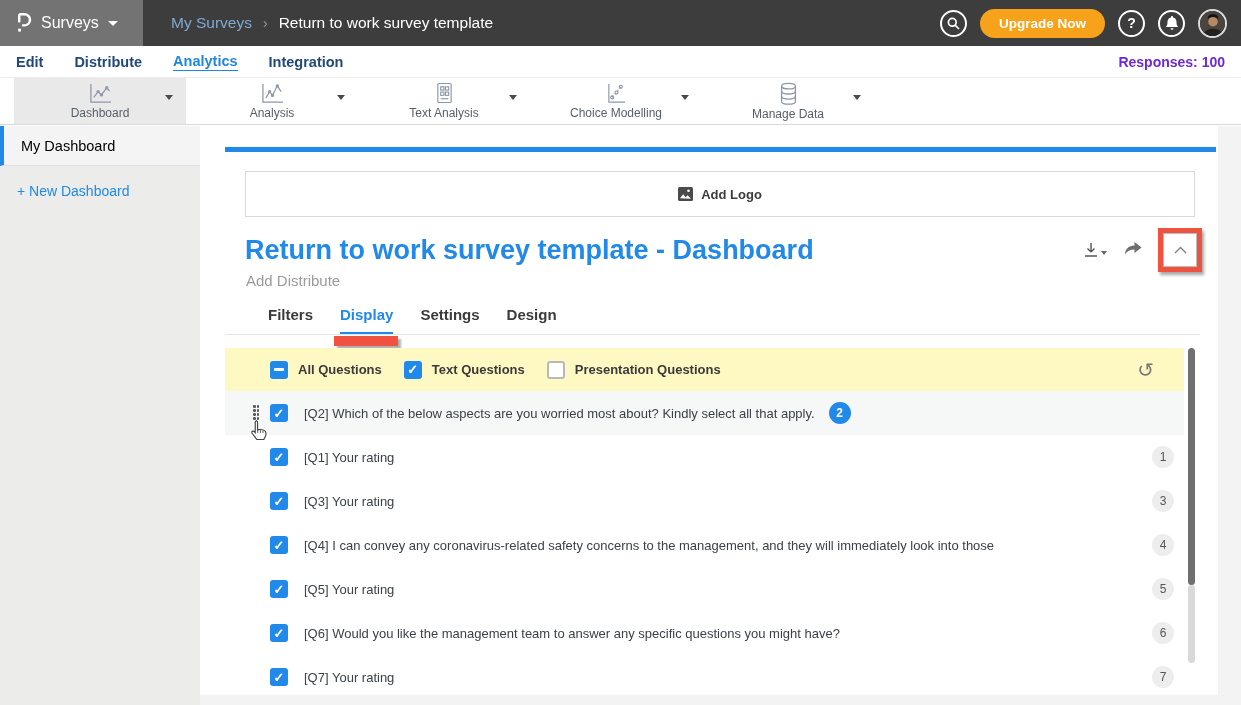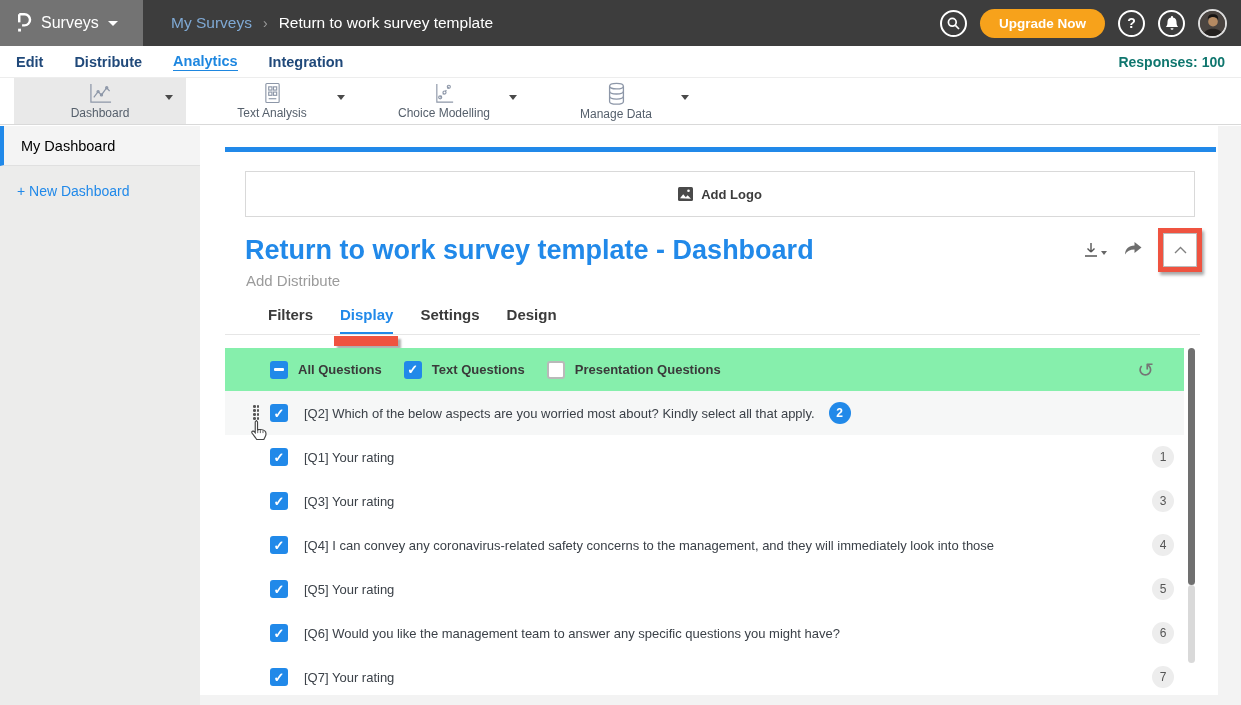--- a/index.html
+++ b/index.html
@@ -17,21 +17,21 @@
   .crumb-current { color:#fff; font-size:15.5px; }
   .top-actions { background:#3d3d3d; display:flex; align-items:center; gap:13px; padding-right:14px; }
   .circle-btn { width:27px; height:27px; border:2px solid #fff; border-radius:50%; display:flex; align-items:center; justify-content:center; color:#fff; font-weight:bold; font-size:14px; cursor:pointer; flex:none; }
   .upgrade { background:#f7a21b; color:#fff; border:none; border-radius:15px; height:29px; padding:0 19px; font-size:13.5px; font-weight:700; font-family:inherit; cursor:pointer; }
   .avatar { width:29px; height:29px; border-radius:50%; overflow:hidden; border:2px solid #ddd; flex:none; cursor:pointer; }
 
   
   .subnav { height:32px; display:flex; align-items:center; padding:0 16px; gap:31px; border-bottom:1px solid #ededed; background:#fff; }
   .subnav-item { font-size:14.5px; font-weight:600; color:#20497a; cursor:pointer; }
   .subnav-item.active { color:#1e87e0; border-bottom:1.5px solid #1e87e0; padding-bottom:1px; }
-  .responses { margin-left:auto; color:#0f766e; font-size:14px; font-weight:600; }
+  .responses { margin-left:auto; color:#6d28d9; font-size:14px; font-weight:600; }
 
   
   .toolbar { height:47px; display:flex; padding-left:14px; border-bottom:1px solid #d9d9d9; background:#fff; }
   .module { width:172px; position:relative; display:flex; flex-direction:column; align-items:center; justify-content:center; cursor:pointer;text-align:right; }
   .module.active { background:#e9e9e9; }
   .mod-caret { position:absolute; right:13px; top:17px; border-left:4.5px solid transparent; border-right:4.5px solid transparent; border-top:5px solid #4a4a4a; }
   .mod-label { font-size:12px; color:#56606c; margin-top:1px; }
 
   
   .sidebar { position:absolute; left:0; top:126px; width:200px; height:579px; background:#ececeb; }
@@ -56,21 +56,21 @@
   .annotation-ring { border:5px solid #ef5340; box-shadow:2px 3px 3px rgba(0,0,0,.35); }
   .collapse-btn { width:34px; height:34px; background:#fff; border:1px solid #bdbdbd; display:flex; align-items:center; justify-content:center; cursor:pointer; }
 
   .desc { position:absolute; left:46px; top:146px; font-size:15px; color:#9b9b9b; cursor:text; }
 
   .tabs { position:absolute; left:25px; top:180px; width:975px; height:29px; border-bottom:1px solid #e6e6e6; display:flex; gap:27px; padding-left:43px; }
   .tab { font-size:15px; color:#3b3b3b; font-weight:600; cursor:pointer; padding-bottom:6px; }
   .tab.active { color:#2189e9; border-bottom:2px solid #2189e9; }
   .red-underline { position:absolute; left:109px; top:30px; width:64px; height:10px; background:#ef5340; box-shadow:3px 3px 2px rgba(110,110,110,.55); }
 
-  .filterbar { position:absolute; left:25px; top:222px; width:959px; height:43px; background:#86efac; display:flex; align-items:center; padding-left:45px; gap:22px; }
+  .filterbar { position:absolute; left:25px; top:222px; width:959px; height:43px; background:#fef9c3; display:flex; align-items:center; padding-left:45px; gap:22px; }
   .fgroup { display:flex; align-items:center; gap:10px; cursor:pointer; }
   .fgroup label { font-size:13px; color:#3a3a3a; font-weight:600; cursor:pointer; }
   .checkbox { width:18px; height:18px; border-radius:3px; display:flex; align-items:center; justify-content:center; flex:none; }
   .checkbox.checked { background:#2189e9; color:#fff; font-size:13px; font-weight:700; }
   .checkbox.checked::after { content:"✓"; }
   .checkbox.indeterminate { background:#2189e9; }
   .checkbox.indeterminate::after { content:""; width:10px; height:2.5px; background:#fff; border-radius:1px; }
   .checkbox.unchecked { background:#fff; border:2px solid #b9b9b9; }
   .reset-btn { margin-left:auto; margin-right:30px; font-size:20px; color:#757575; cursor:pointer; line-height:1; }
 
@@ -149,20 +149,31 @@
     <div class="module active">
       <svg width="25" height="23" viewBox="0 0 26 24" fill="none" stroke="#8d97a8" stroke-width="1.3">
         <path d="M3 2v19h21"></path>
           <path d="M6 16l4.5-6 3.5 3.5L19.5 6l3 3.5"></path>
           <circle cx="10.5" cy="10" r="1.1"></circle>
           <circle cx="14" cy="13.5" r="1.1"></circle>
           <circle cx="19.5" cy="6" r="1.1"></circle>
       </svg>
       <span class="mod-caret"></span>
       <span class="mod-label">Dashboard</span>
+    </div>
+    <div class="module">
+      <svg width="25" height="23" viewBox="0 0 26 24" fill="none" stroke="#8d97a8" stroke-width="1.3">
+        <path d="M3 2v19h21"></path>
+          <path d="M6 17l4-7 3 4 5-10 4 6"></path>
+          <circle cx="10" cy="10" r="1.1"></circle>
+          <circle cx="13" cy="14" r="1.1"></circle>
+          <circle cx="18" cy="4" r="1.1"></circle>
+      </svg>
+      <span class="mod-caret"></span>
+      <span class="mod-label">Analysis</span>
     </div>
     <div class="module">
       <svg width="19" height="23" viewBox="0 0 20 24" fill="none" stroke="#8d97a8" stroke-width="1.2">
         <rect x="3" y="1.5" width="14" height="20" rx="1"></rect>
         <rect x="6" y="5" width="3.4" height="3.4"></rect>
           <rect x="11" y="5" width="3.4" height="3.4"></rect>
         <rect x="6" y="10.5" width="3.4" height="3.4"></rect>
           <rect x="11" y="10.5" width="3.4" height="3.4"></rect>
         <path d="M6 17.5h8"></path>
       </svg>

